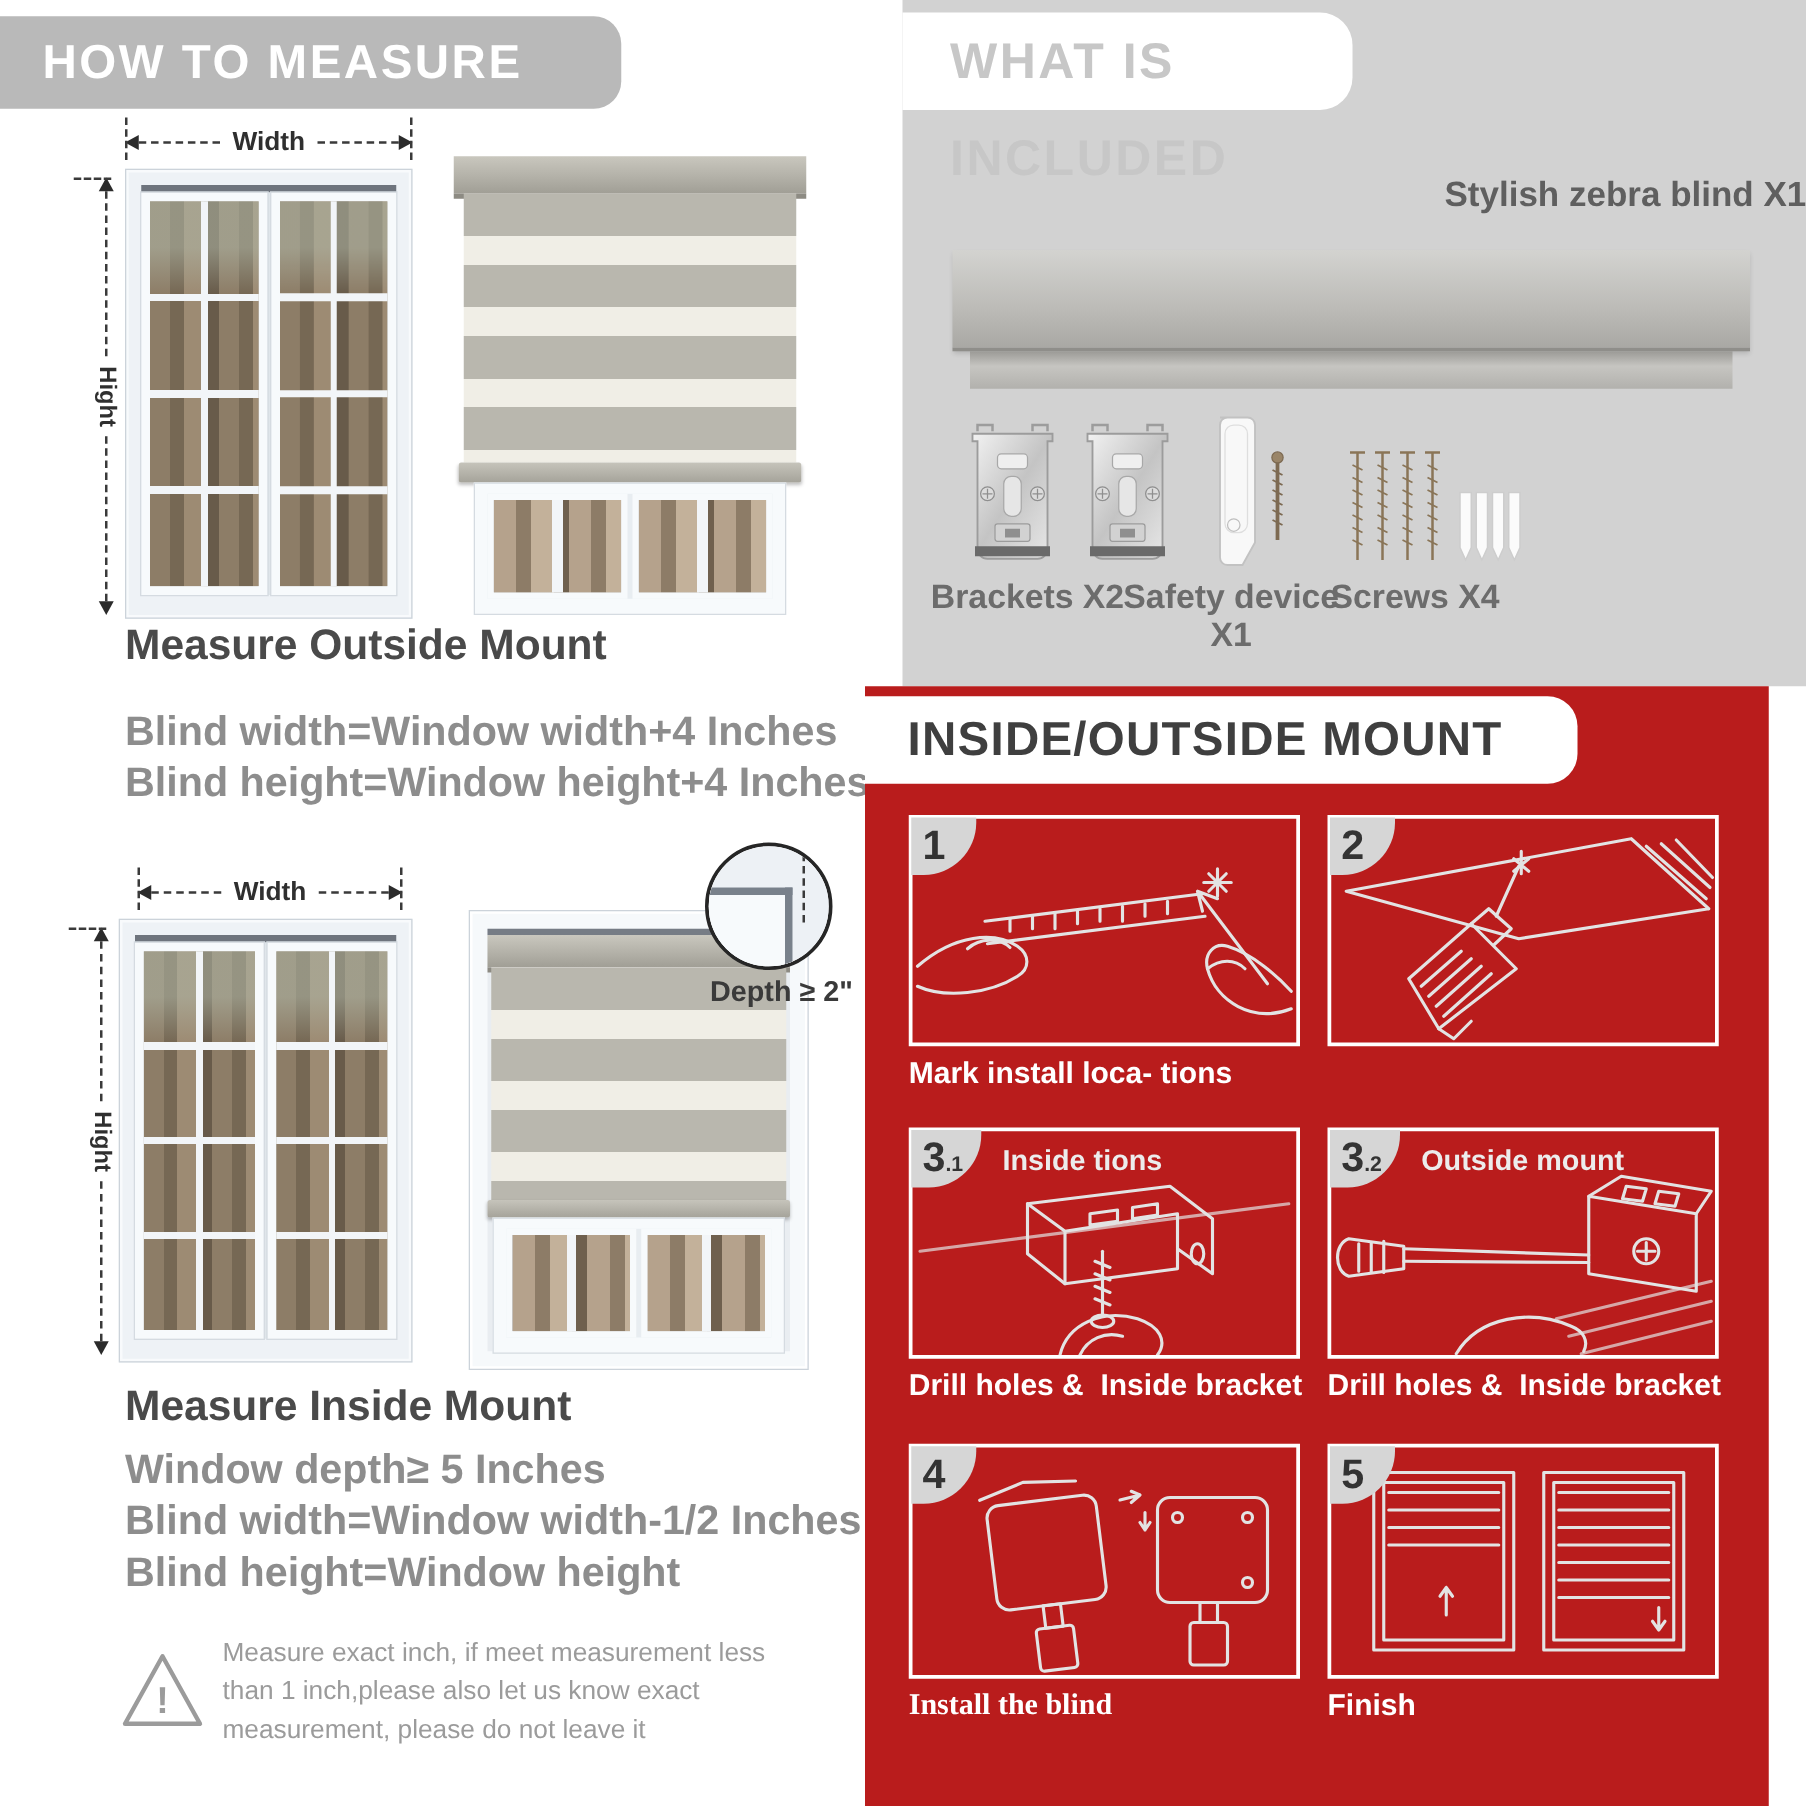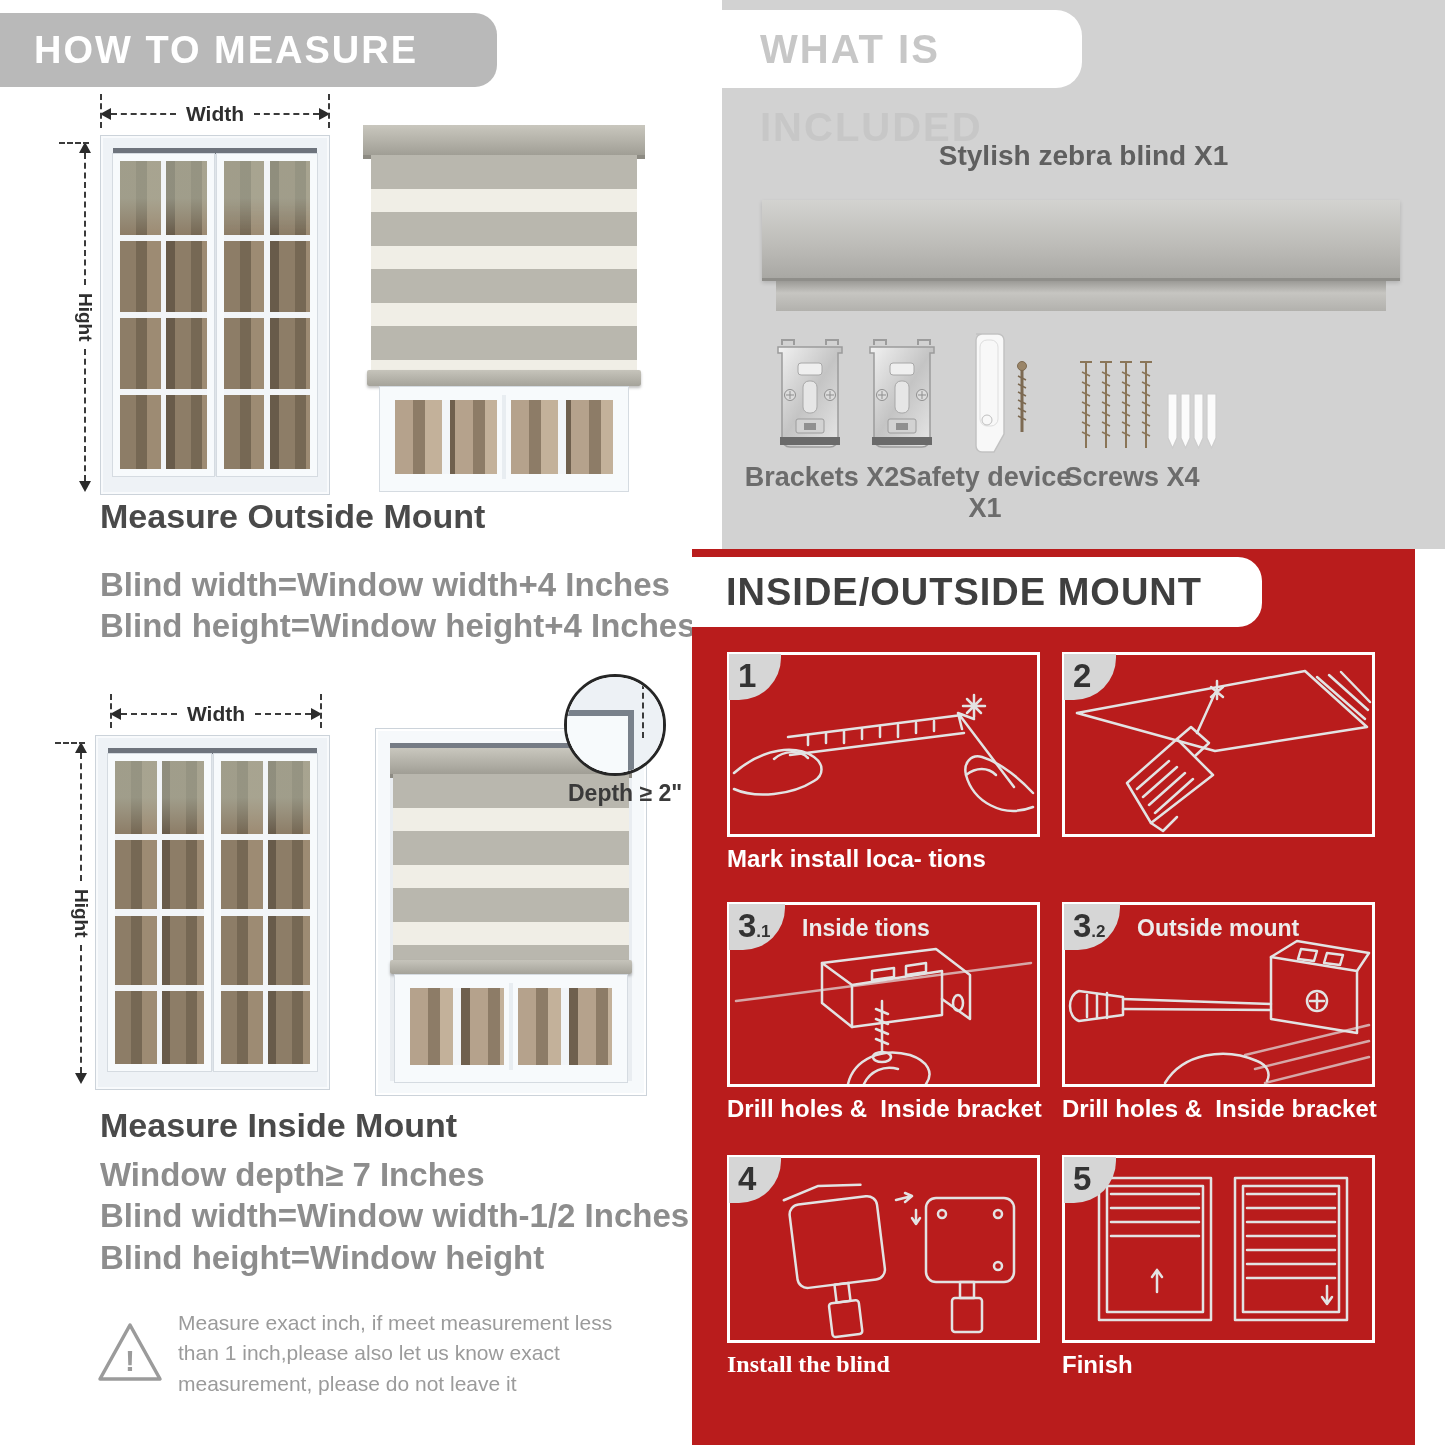--- a/index.html
+++ b/index.html
@@ -72,21 +72,21 @@
   
   .warn-text{font-size:21px;font-weight:400;color:#9b9b9b;line-height:1.45;}
   .warn-ex{position:absolute;left:0;top:0;width:100%;text-align:center;
     font-size:30px;font-weight:700;color:#9b9b9b;padding-top:24px;box-sizing:border-box;}
 
   
   .inc-sec{left:722px;top:0;width:723px;height:549px;background:#d2d2d2;}
   .inc-header{position:absolute;left:0;top:10px;width:360px;height:78px;background:#ffffff;
     border-radius:0 26px 26px 0;color:#c7c7c7;font-size:40px;font-weight:800;letter-spacing:2px;
     line-height:78px;padding-left:38px;box-sizing:border-box;}
-  .inc-blind-label{position:absolute;left:0;top:140px;width:100%;text-align:center;
+  .inc-blind-label{position:absolute;left:0;top:140px;width:100%;text-align:right;
     font-size:28px;font-weight:800;color:#5f5f5f;}
   .headrail{position:absolute;left:40px;top:200px;width:638px;height:78px;
     background:linear-gradient(180deg,#d3d3d0,#bcbbb7 60%,#a9a8a4);
     border-bottom:3px solid #8f8e8a;box-shadow:0 2px 4px rgba(0,0,0,.15);}
   .headrail2{position:absolute;left:54px;top:281px;width:610px;height:30px;
     background:linear-gradient(180deg,#9b9a96,#c6c5c1 40%,#b2b1ad);}
   .inc-label{position:absolute;top:462px;text-align:center;font-size:27px;font-weight:800;color:#6c6c6c;}
 
   
   .mnt-sec{left:692px;top:549px;width:723px;height:896px;background:#b91c1c;}
@@ -207,21 +207,21 @@
   </div>
 
   <div class="abs callout" style="left:564px;top:674px;width:96px;height:96px;">
     <div class="co-wall"></div>
     <div class="co-frame"></div>
     <div class="co-dash"></div>
   </div>
   <div class="abs depth-lbl" style="left:568px;top:780px;">Depth ≥ 2"</div>
 
   <div class="abs sec-title" style="left:100px;top:1106px;">Measure Inside Mount</div>
-  <div class="abs sec-line" style="left:100px;top:1156px;">Window depth≥ 7 Inches</div>
+  <div class="abs sec-line" style="left:100px;top:1156px;">Window depth≥ 5 Inches</div>
   <div class="abs sec-line" style="left:100px;top:1197px;">Blind width=Window width-1/2 Inches</div>
   <div class="abs sec-line" style="left:100px;top:1239px;">Blind height=Window height</div>
 
   <div class="abs" style="left:95px;top:1320px;width:70px;height:66px;">
     <svg viewBox="0 0 70 66" width="70" height="66">
       <path d="M35 5 L65 59 H5 Z" fill="none" stroke="#9b9b9b" stroke-width="3.5" stroke-linejoin="round"></path>
     </svg>
     <div class="warn-ex">!</div>
   </div>
   <div class="abs warn-text" style="left:178px;top:1292px;width:468px;margin-top:16px;">Measure exact inch, if meet measurement less than 1 inch,please also let us know exact measurement, please do not leave it</div>

